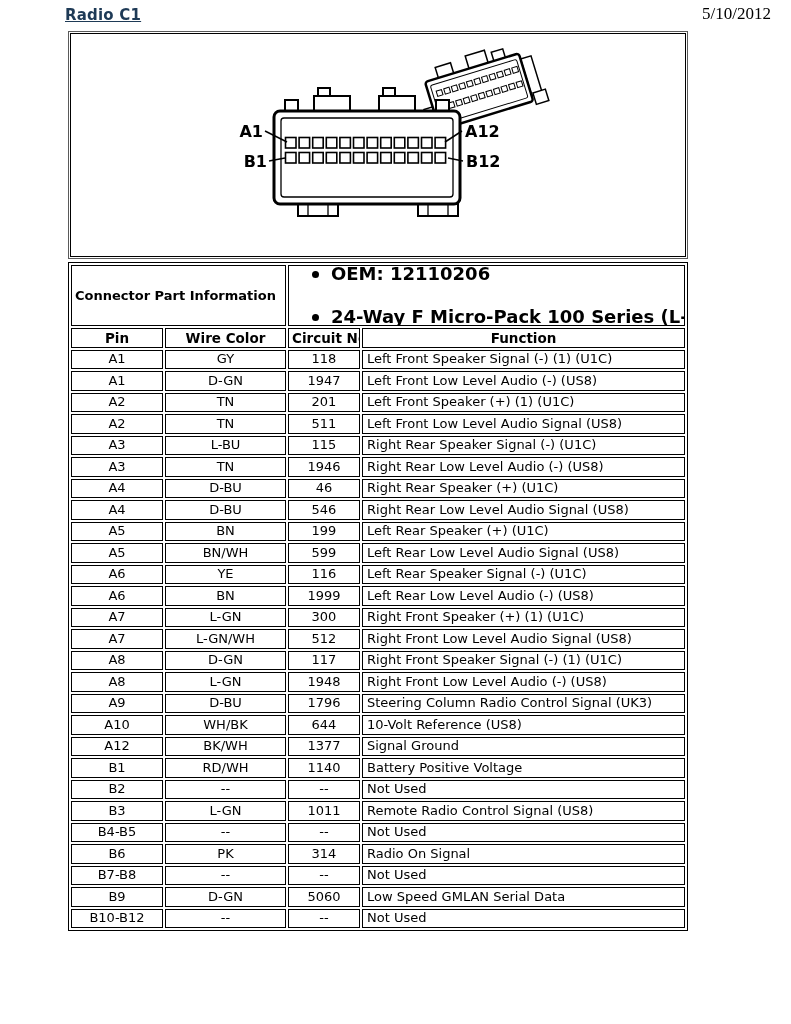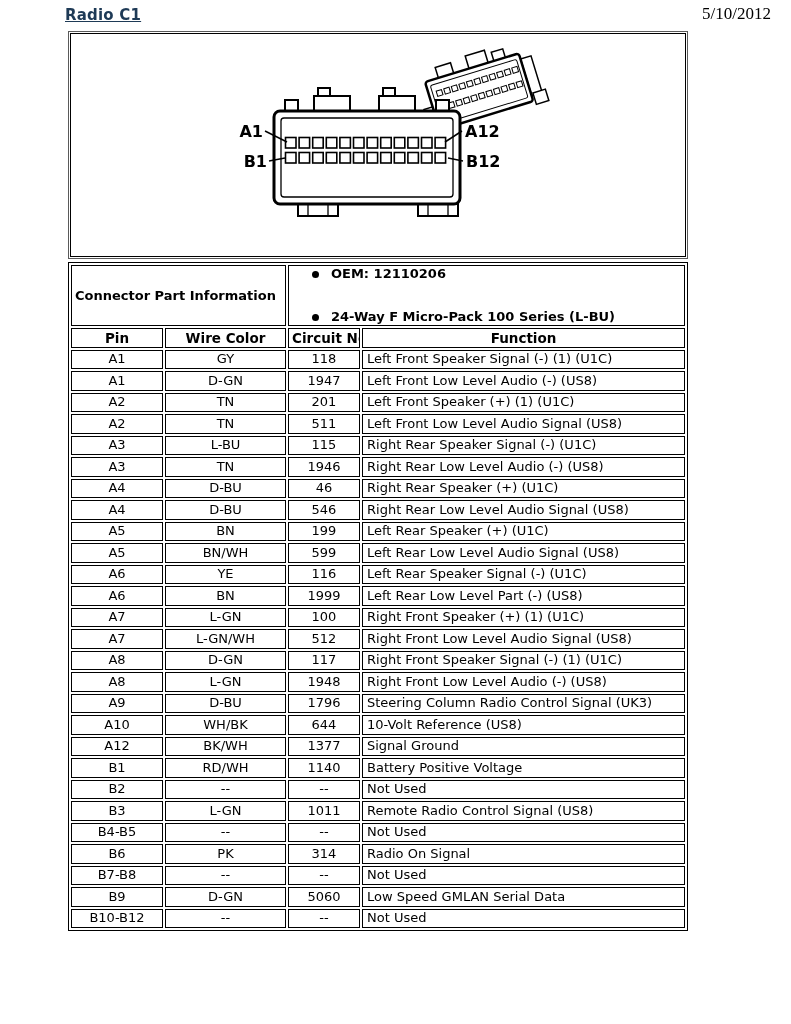--- a/index.html
+++ b/index.html
@@ -54,21 +54,21 @@
   .c-center { text-align: center; }
   .c-left { text-align: left; padding-left: 4px !important; }
   td.info-label {
     font-weight: bold; text-align: left; vertical-align: middle;
     font-size: 13.5px; height: 64px;
   }
   td.info-details { vertical-align: middle; height: 64px; }
   .bullet-item {
     display: flex; align-items: center; gap: 12px;
     margin-left: 20px;
-    font-weight: bold; font-size: 13px;
+    font-weight: bold; font-size: 18px;
   }
   .bullet-item + .bullet-item { margin-top: 27px; }
   .dot {
     width: 7px; height: 7px; background: #000; border-radius: 50%;
     flex: 0 0 auto;
   }
   svg text.pin-label {
     font-family: "DejaVu Sans", sans-serif;
     font-size: 16px; font-weight: bold; fill: #000;
   }
@@ -275,26 +275,26 @@
       <tr>
         <td class="c-center">A6</td>
         <td class="c-center">YE</td>
         <td class="c-center">116</td>
         <td class="c-left">Left Rear Speaker Signal (-) (U1C)</td>
       </tr>
       <tr>
         <td class="c-center">A6</td>
         <td class="c-center">BN</td>
         <td class="c-center">1999</td>
-        <td class="c-left">Left Rear Low Level Part (-) (US8)</td>
+        <td class="c-left">Left Rear Low Level Audio (-) (US8)</td>
       </tr>
       <tr>
         <td class="c-center">A7</td>
         <td class="c-center">L-GN</td>
-        <td class="c-center">100</td>
+        <td class="c-center">300</td>
         <td class="c-left">Right Front Speaker (+) (1) (U1C)</td>
       </tr>
       <tr>
         <td class="c-center">A7</td>
         <td class="c-center">L-GN/WH</td>
         <td class="c-center">512</td>
         <td class="c-left">Right Front Low Level Audio Signal (US8)</td>
       </tr>
       <tr>
         <td class="c-center">A8</td>

